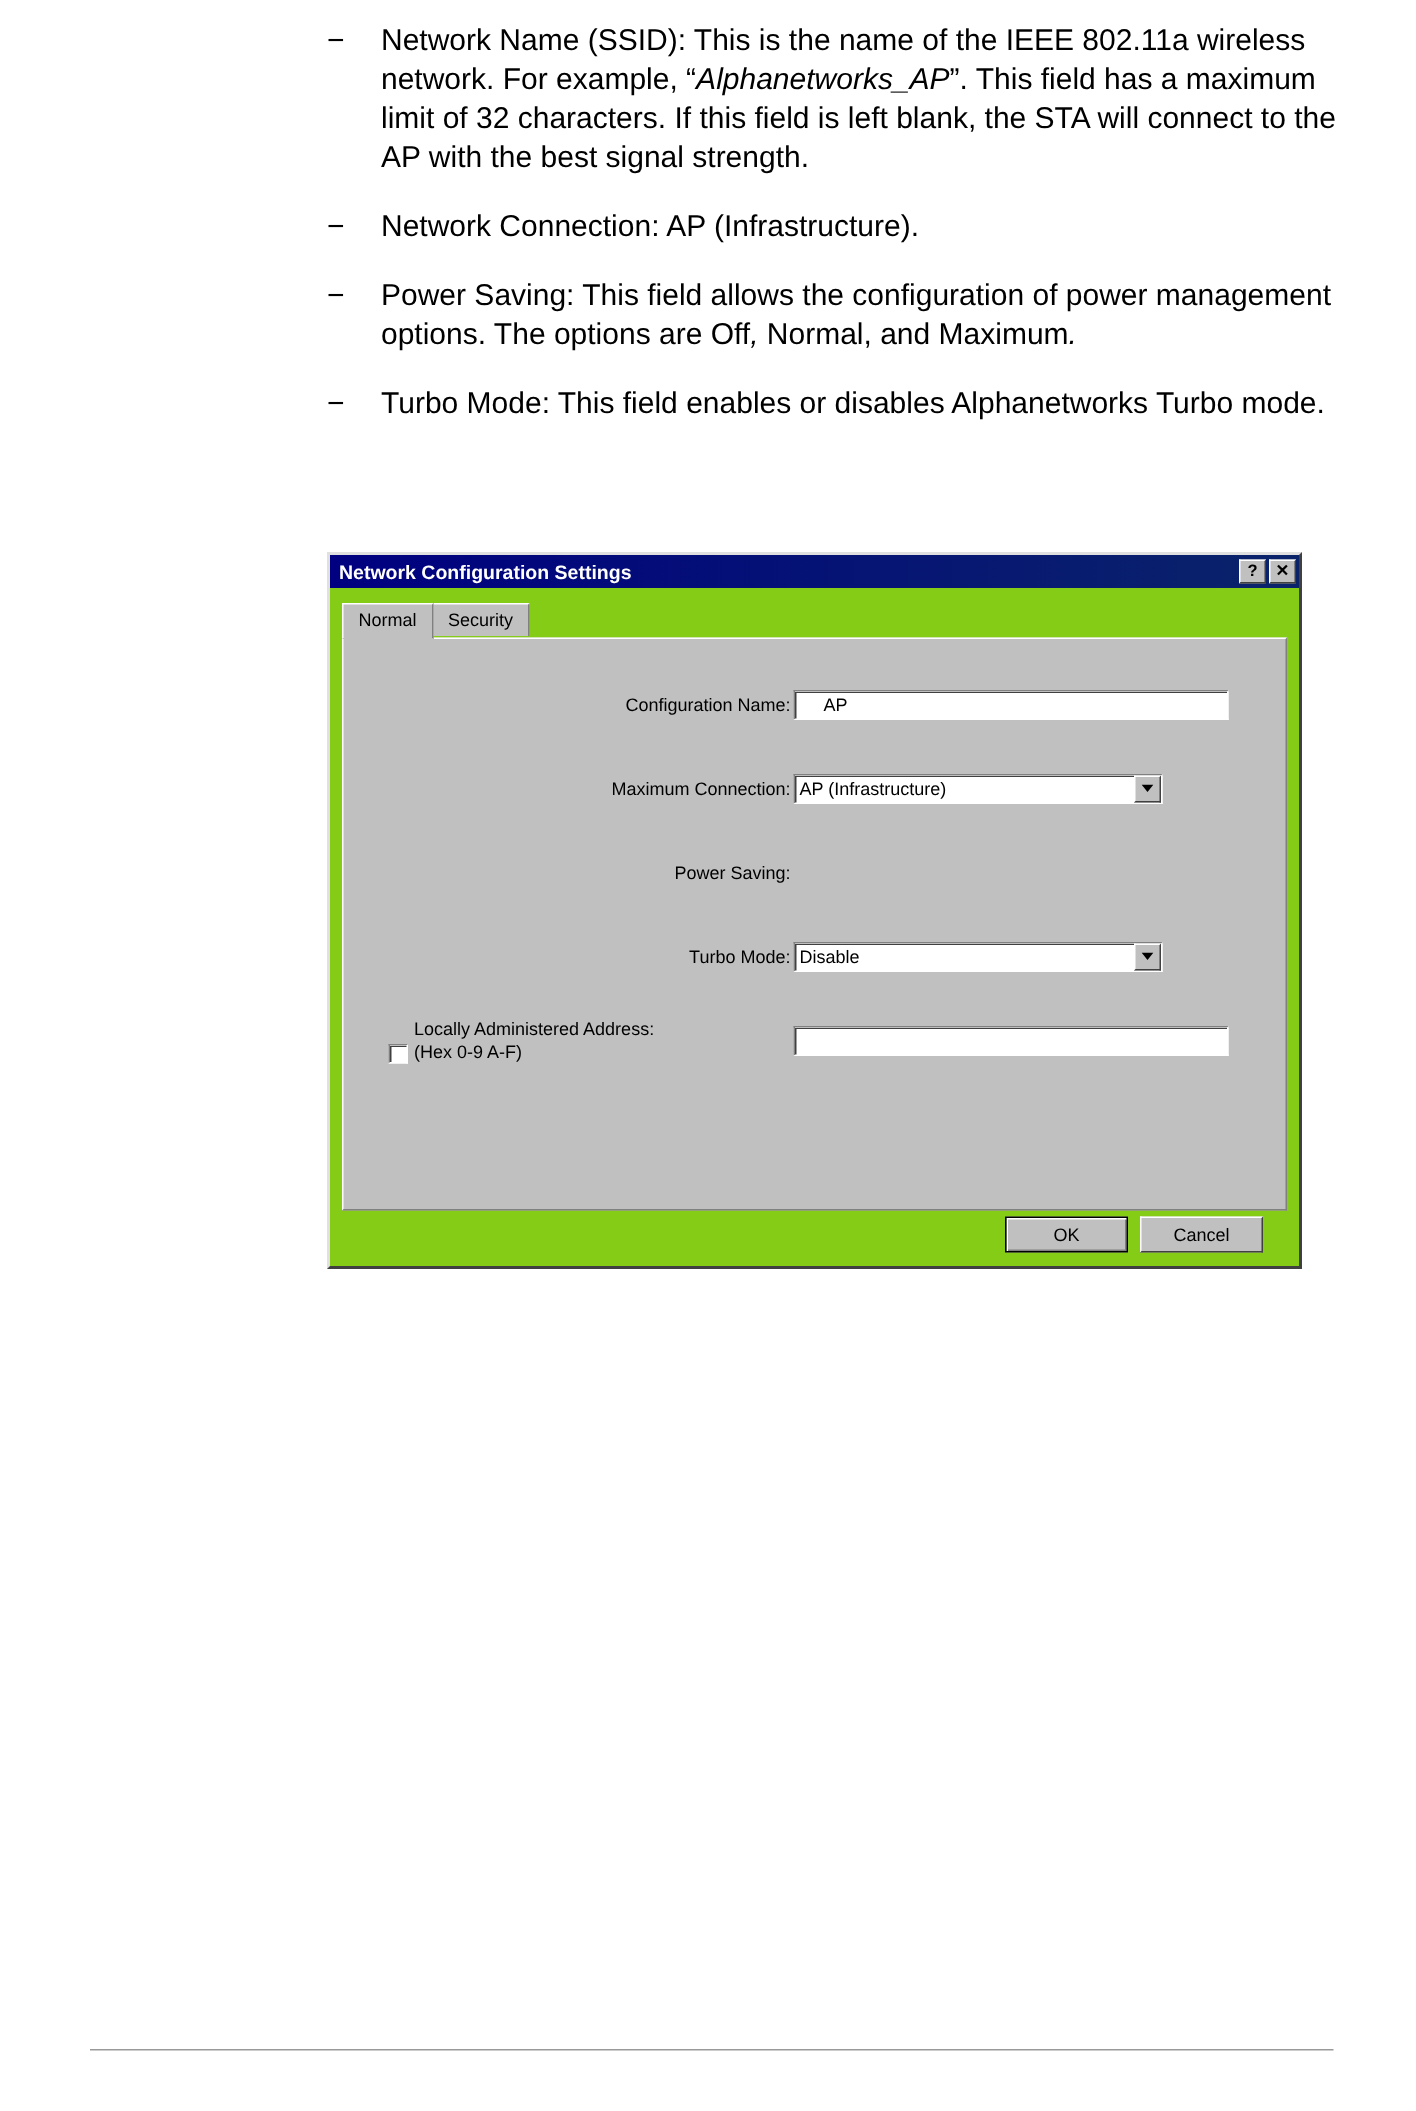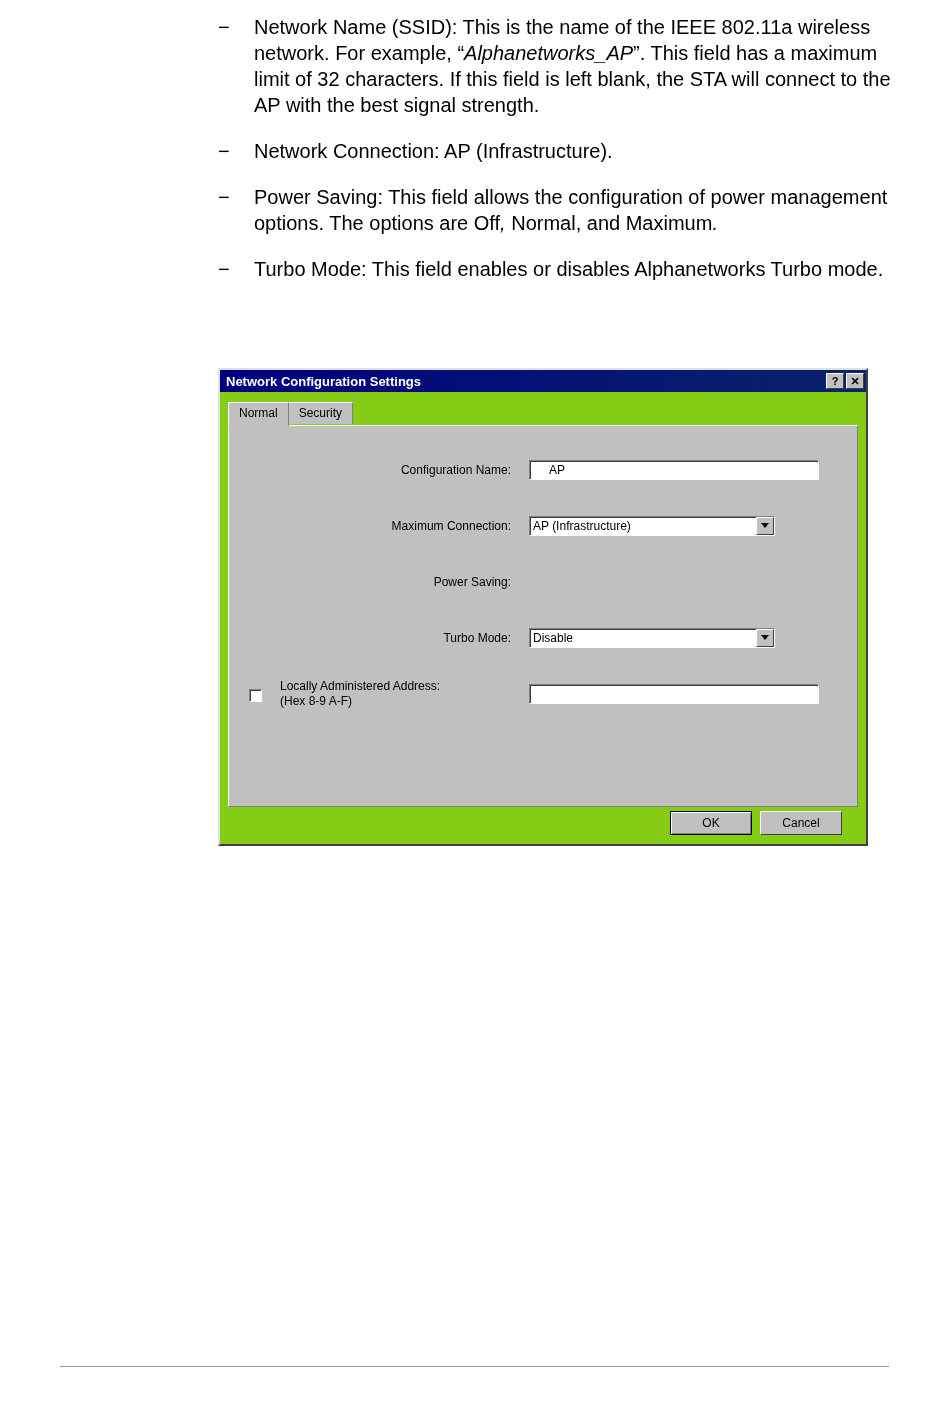--- a/index.html
+++ b/index.html
@@ -124,21 +124,21 @@
   }
   .row {
     display: flex;
     align-items: center;
     height: 56px;
   }
   .row .lbl {
     width: 300px;
     text-align: right;
     font-size: 12px;
-    padding-right: 18px;
+    padding-right: 2px;
     box-sizing: border-box;
     color: #000;
   }
   .textbox {
     width: 290px;
     height: 20px;
     background: #fff;
     border-top: 1px solid #808080;
     border-left: 1px solid #808080;
     border-right: 1px solid #fff;
@@ -178,24 +178,24 @@
     border-right: 1px solid #404040;
     border-bottom: 1px solid #404040;
     display: flex;
     align-items: center;
     justify-content: center;
     box-sizing: border-box;
   }
   .combo .drop svg { display: block; }
   .checkwrap {
     position: absolute;
-    left: 20px;
-    display: flex;
-    align-items: center;
-    gap: 18px;
+    left: 30px;
+    display: flex;
+    align-items: flex-end;
+    gap: 4px;
   }
   .checkbox {
     width: 13px;
     height: 13px;
     background: #fff;
     border-top: 1px solid #808080;
     border-left: 1px solid #808080;
     border-right: 1px solid #fff;
     border-bottom: 1px solid #fff;
     box-shadow: inset 1px 1px 0 #404040;
@@ -310,21 +310,21 @@
                     <polygon points="0,0 8,0 4,5" fill="#000"></polygon>
                   </svg>
               </div>
             </div>
           </div>
           <div class="row row-last">
             <div class="checkwrap">
               <div class="checkbox"></div>
               <div class="sublbl">
                 <span>Locally Administered Address:</span><br>
-                <span>(Hex 8-9 A-F)</span>
+                <span>(Hex 0-9 A-F)</span>
               </div>
             </div>
             <div class="lbl" style="width:300px"></div>
             <div class="textbox"></div>
           </div>
         </div>
       </div>
     </div>
 
     <div class="buttons">

